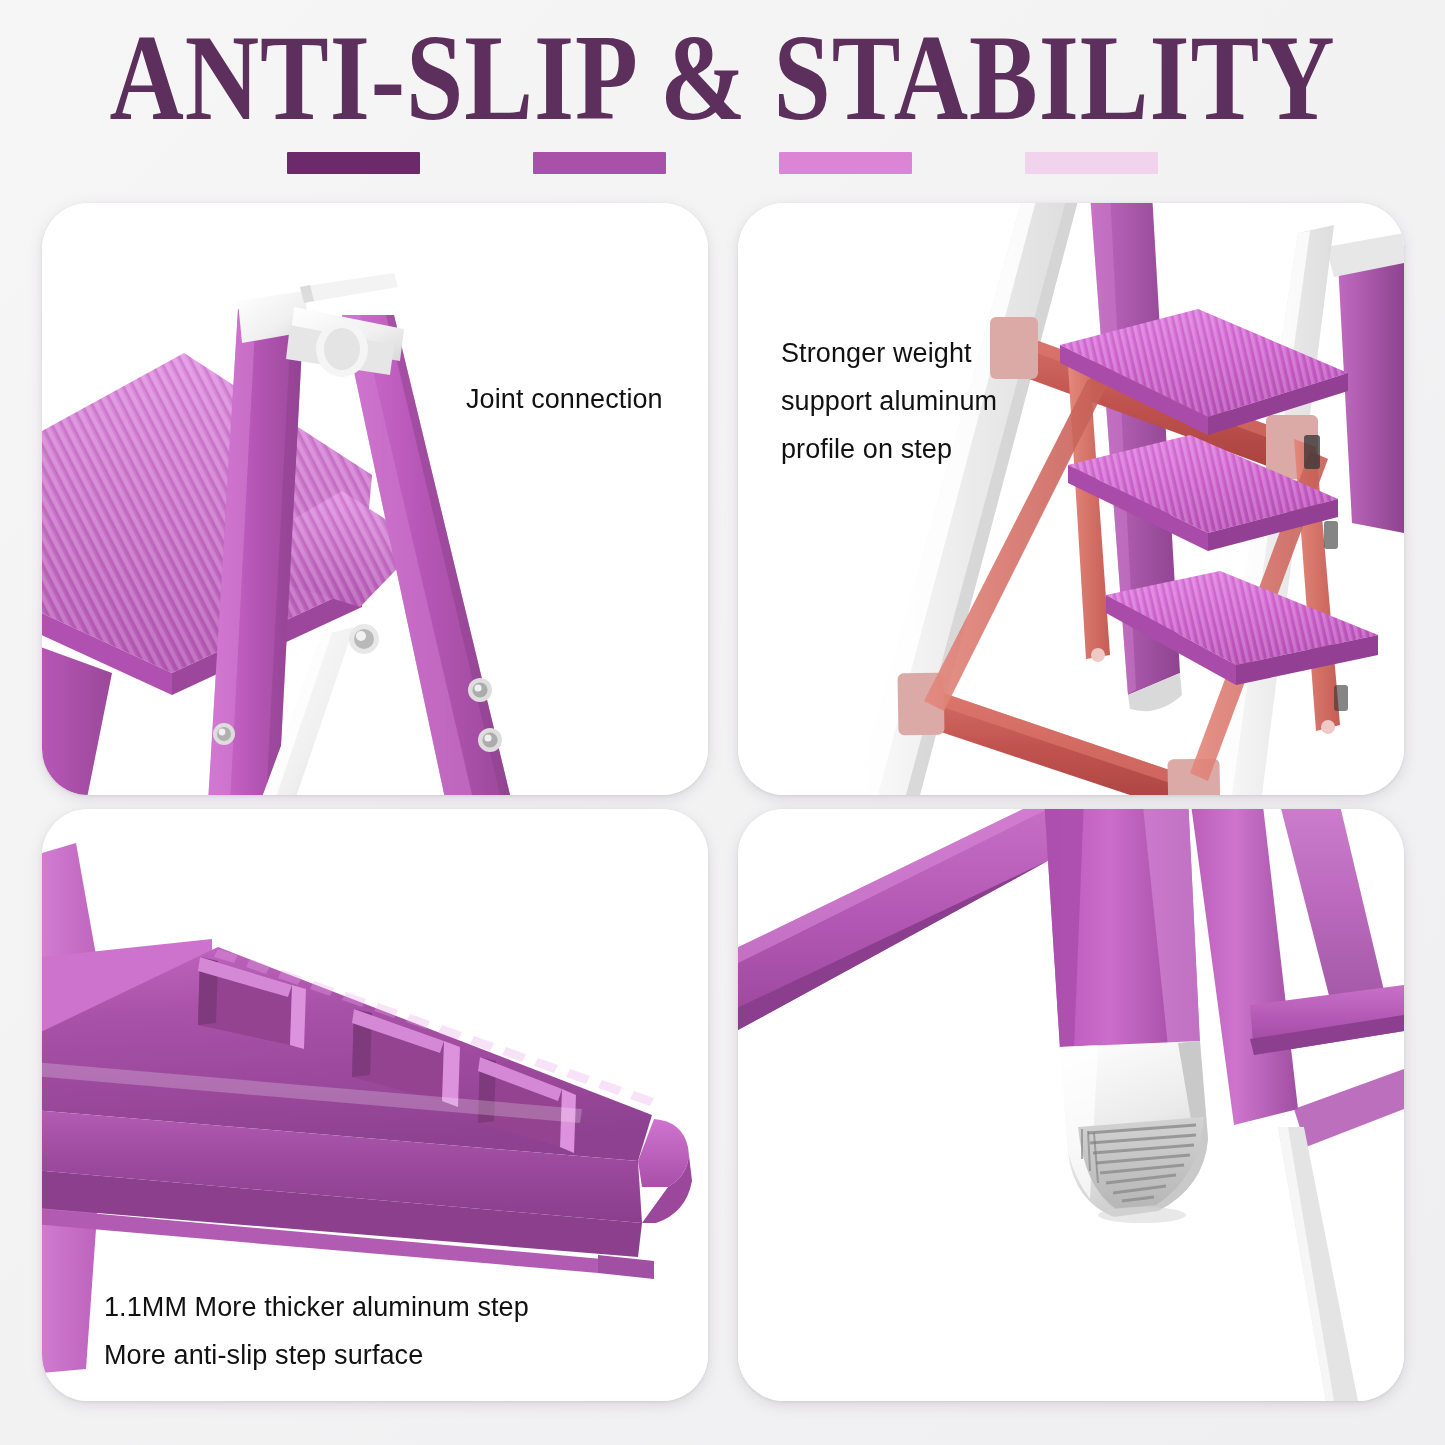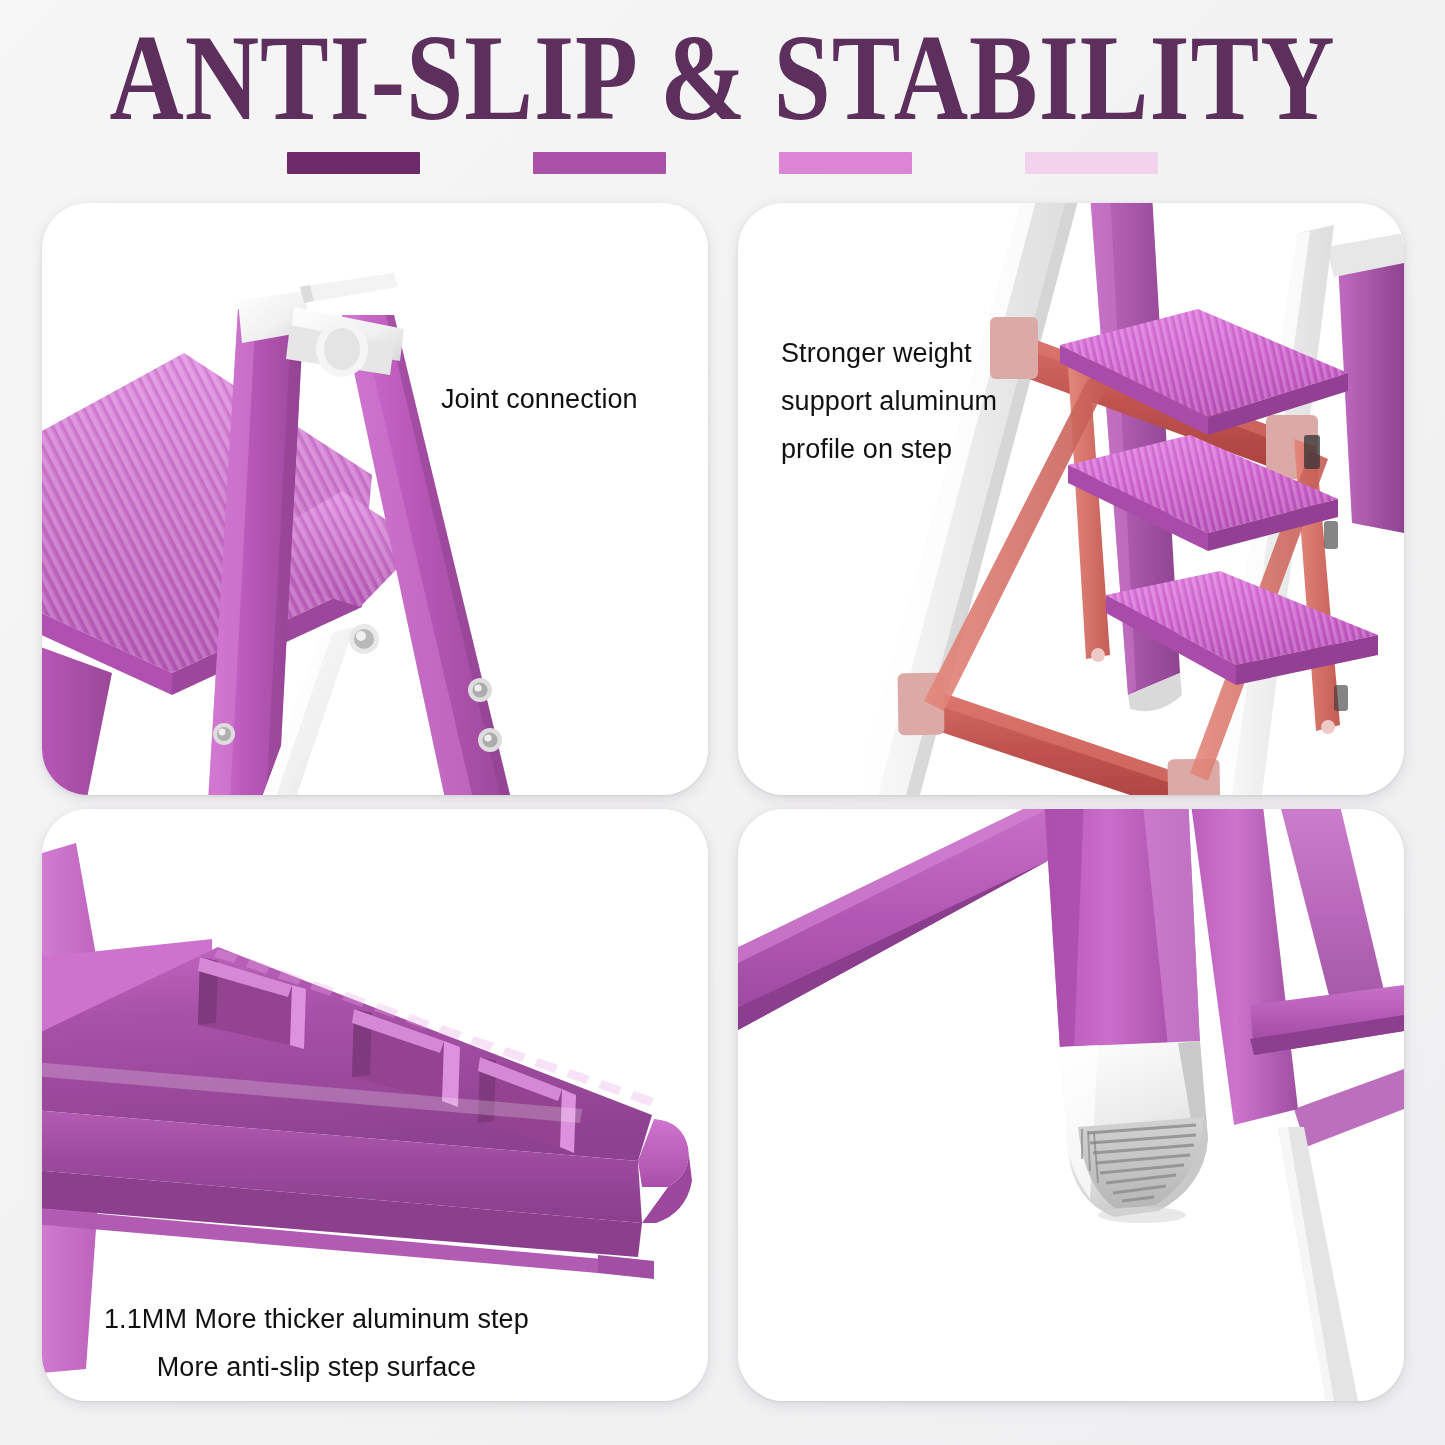--- a/index.html
+++ b/index.html
@@ -84,23 +84,23 @@
   .caption {
     position: absolute;
     color: #111111;
     font-family: "Liberation Sans", sans-serif;
     font-size: 27px;
     line-height: 48px;
     white-space: pre-line;
     letter-spacing: 0.1px;
     z-index: 5;
   }
-  .cap-tl { left: 399px; top: 172px; }
+  .cap-tl { left: 424px; top: 172px; }
   .cap-tr { left: 26px; top: 126px; margin-left: 17px; }
-  .cap-bl { left: 62px; top: 486px; text-align: center; }
+  .cap-bl { left: 62px; top: 474px; }
   .cap-br { left: 92px; top: 472px; }
 </style>
 </head>
 <body>
 
 <div id="page" style="background-color: rgb(244, 243, 244); text-decoration: underline;">
 
   <div id="header">
     <div id="title" style="color: rgb(93, 47, 93);">ANTI-SLIP &amp; STABILITY</div>
 

